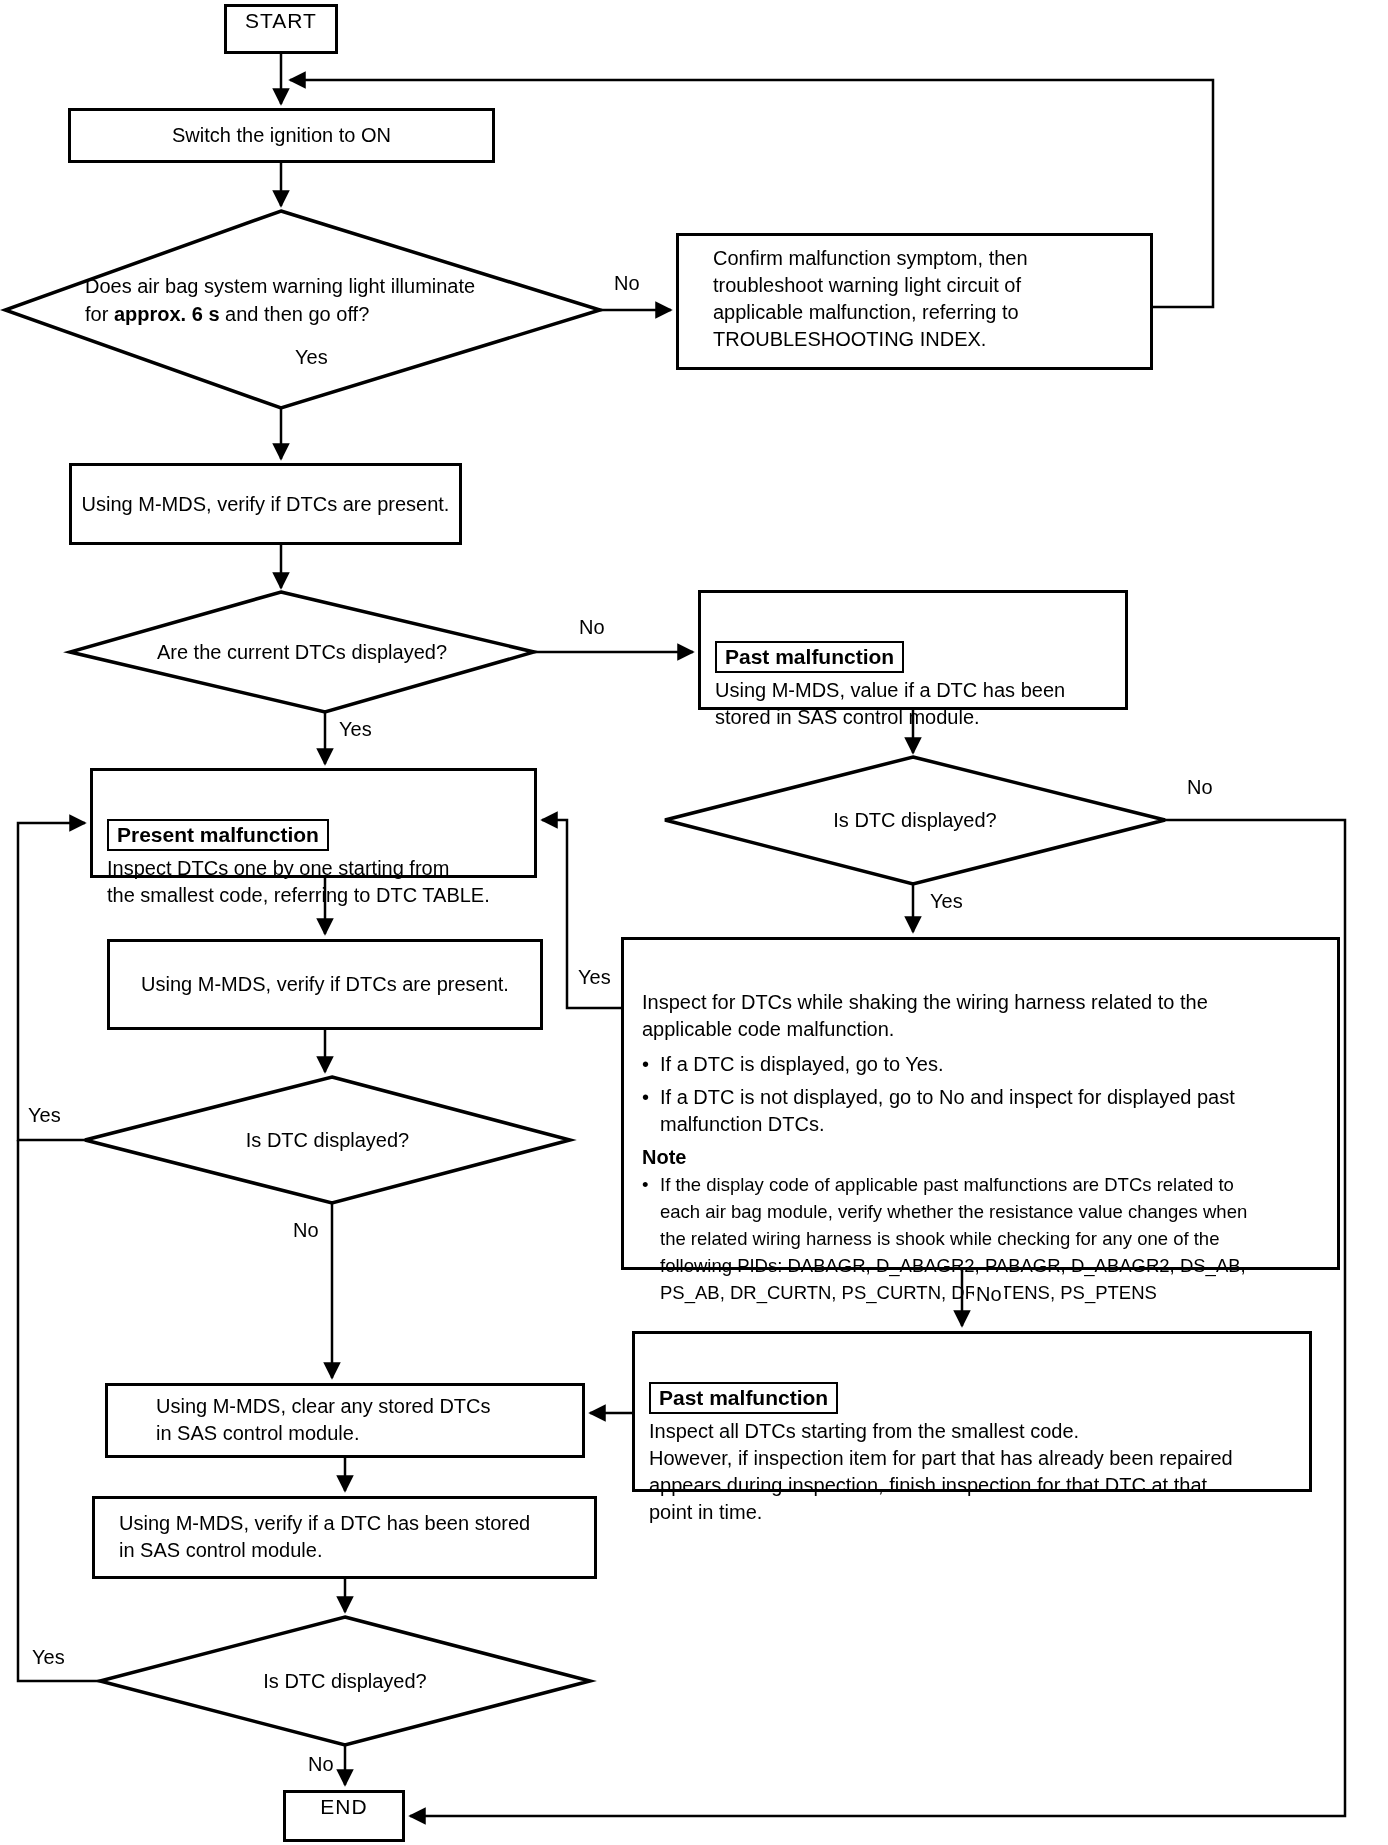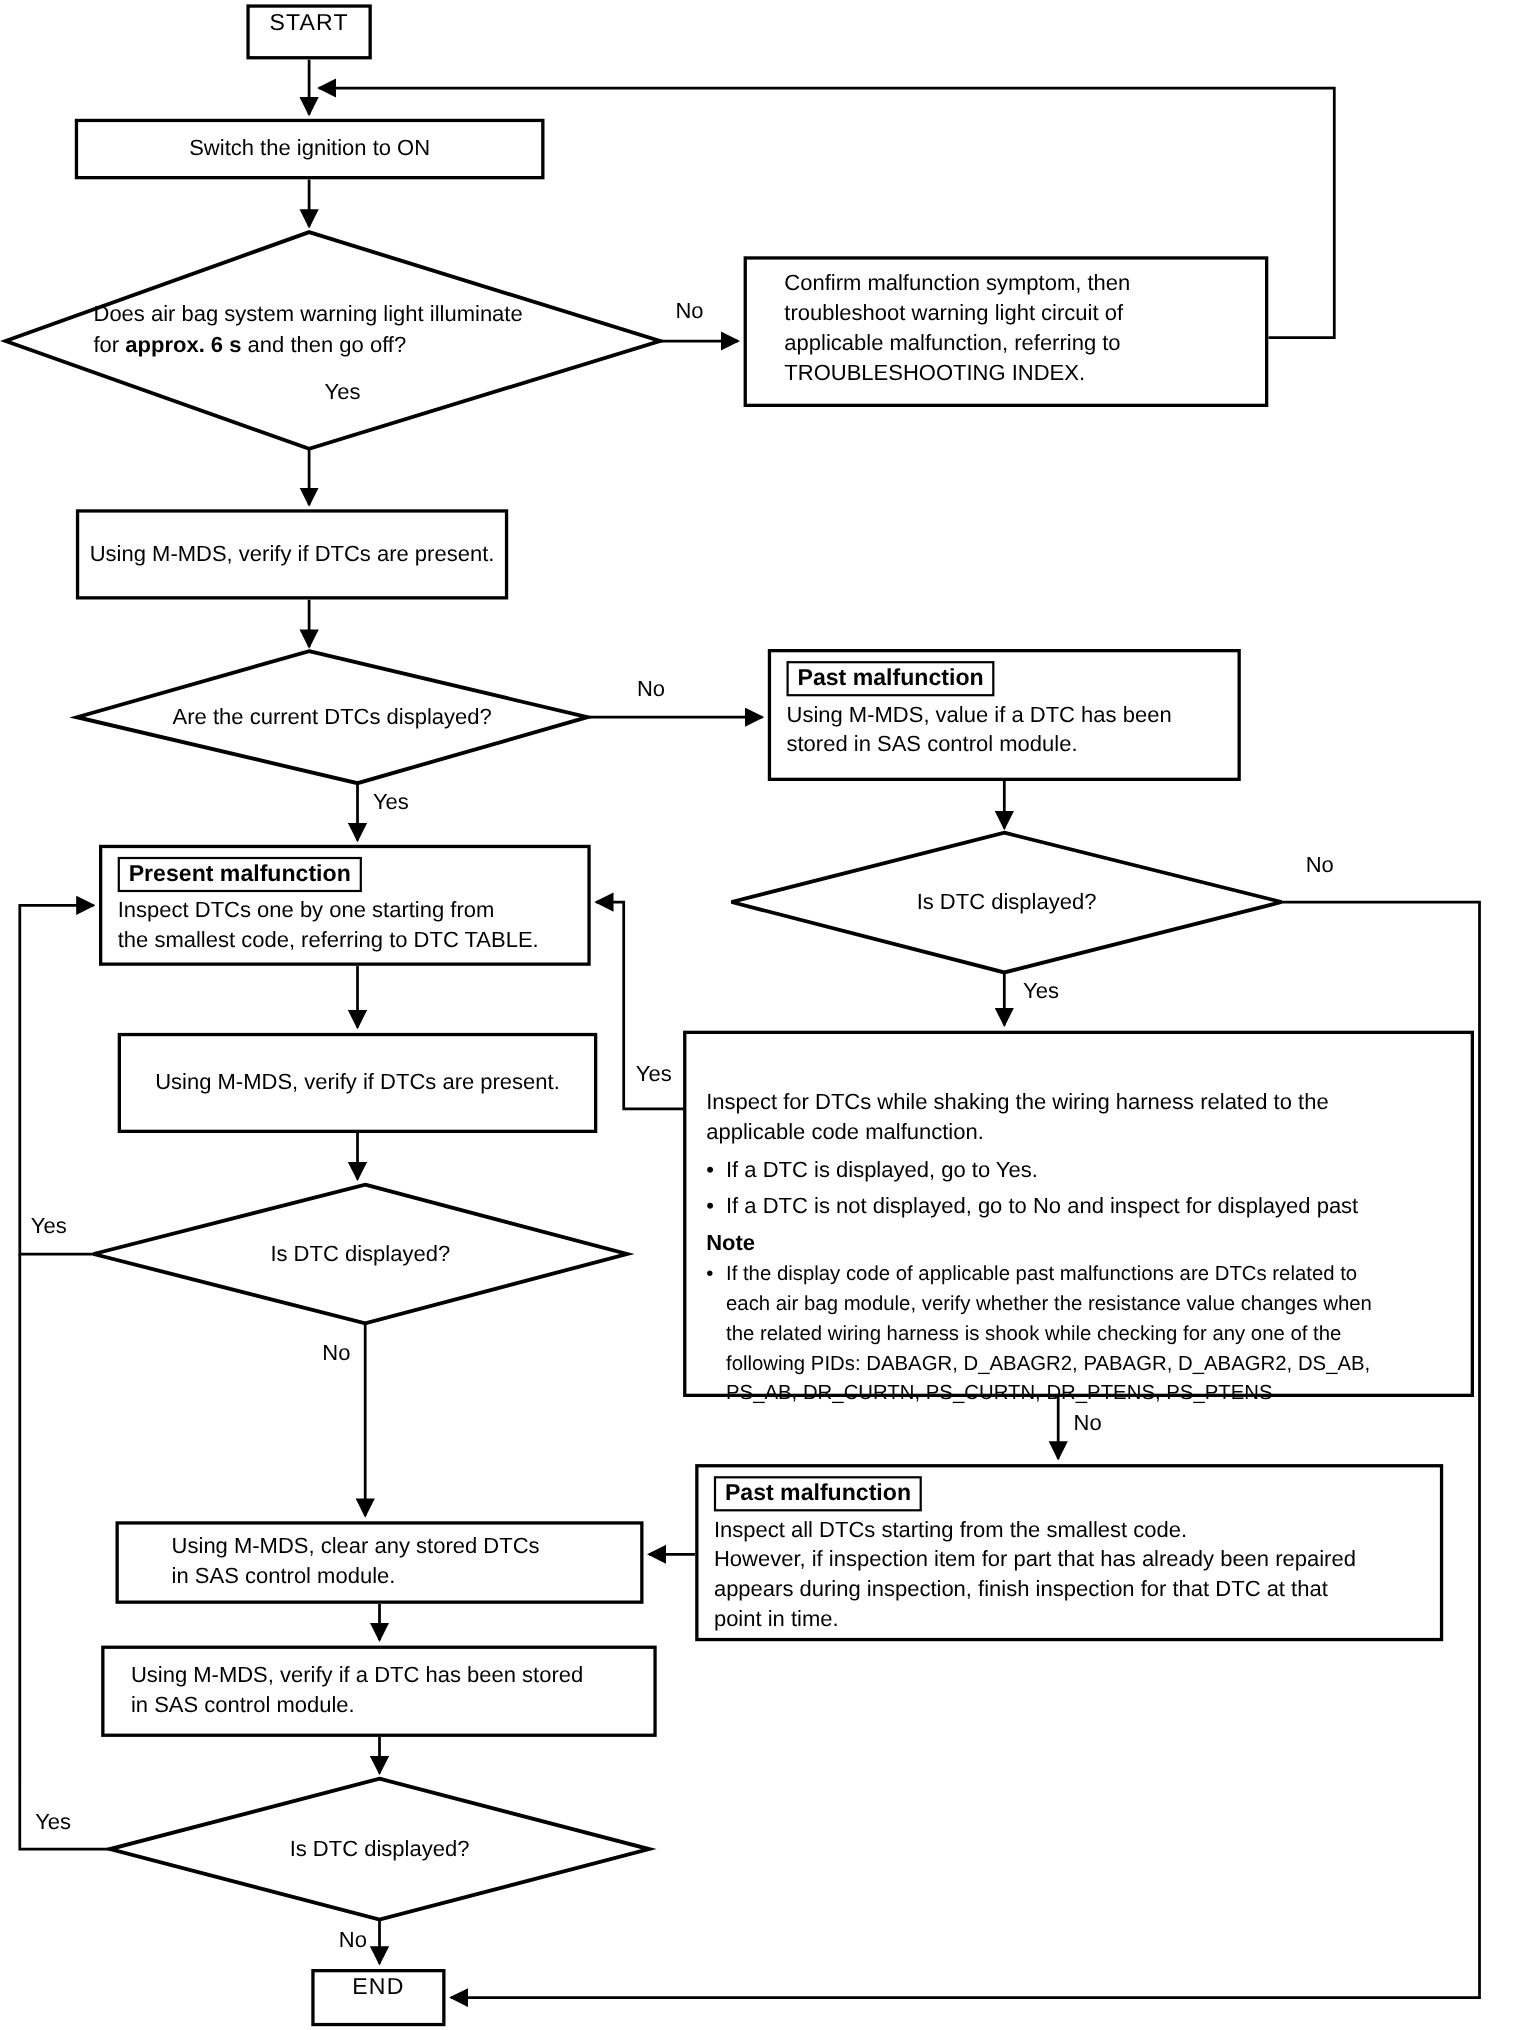--- a/index.html
+++ b/index.html
@@ -28,20 +28,21 @@
   }
   .center{display:flex;align-items:center;justify-content:center;text-align:center;}
   .tagbox{
     display:inline-block;
     border:2px solid #000;
     font-weight:bold;
     padding:1px 8px;
     margin-bottom:4px;
     font-size:21px;
     line-height:26px;
+    margin-top:40px;
   }
   .lines div{white-space:nowrap;}
   .dtext{
     position:absolute;z-index:3;
     font-size:20px;line-height:28px;
     pointer-events:none;
   }
   .dtext.ctr{text-align:center;}
   .elabel{
     position:absolute;z-index:4;
@@ -137,20 +138,21 @@
       <div>applicable code malfunction.</div>
     </div>
     <div class="bullet-row">
       <span class="dot">•</span>
       <span class="lines"><span>If a DTC is displayed, go to Yes.</span></span>
     </div>
     <div class="bullet-row">
       <span class="dot">•</span>
       <span class="lines">
         <div>If a DTC is not displayed, go to No and inspect for displayed past</div>
+        <div>malfunction DTCs.</div>
       </span>
     </div>
     <div class="b" style="margin-top:6px;">Note</div>
     <div class="notewrap">
       <div class="bullet-row">
         <span class="dot">•</span>
         <span class="lines">
           <div>If the display code of applicable past malfunctions are DTCs related to</div>
           <div>each air bag module, verify whether the resistance value changes when</div>
           <div>the related wiring harness is shook while checking for any one of the</div>

